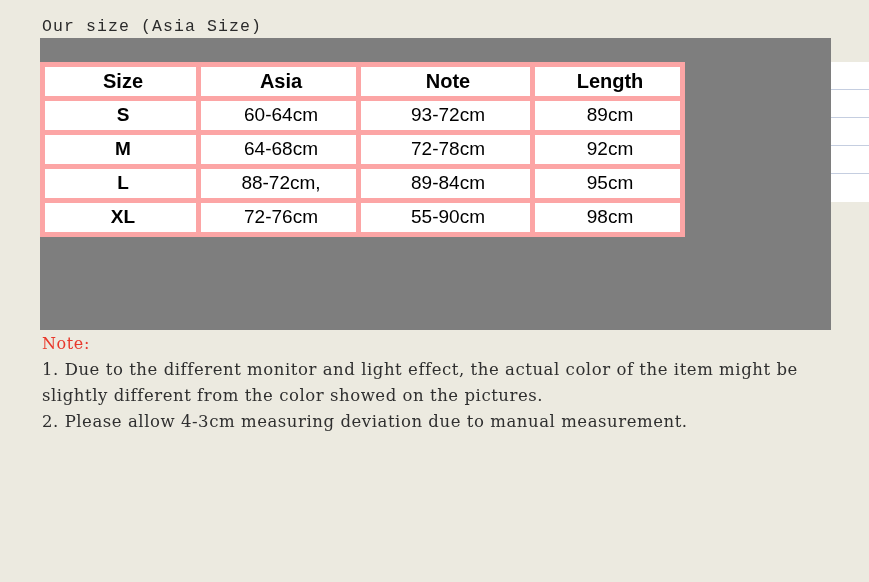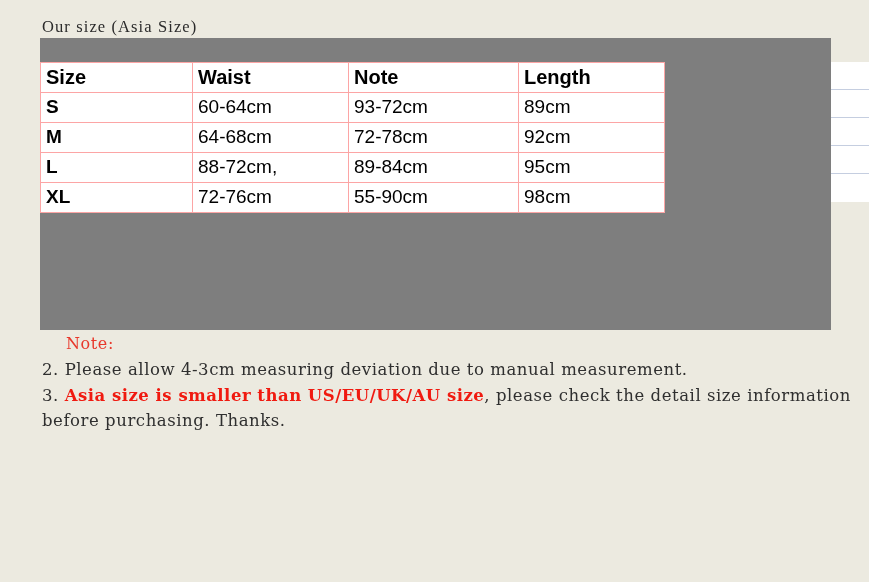--- a/index.html
+++ b/index.html
@@ -38,21 +38,21 @@
     border-bottom: 1px solid #C5CEE0;
     box-sizing: border-box;
   }
   .bg-strip-row:last-child { border-bottom: none; }
 
   
   .title {
     position: absolute;
     left: 42px;
     top: 17px;
-    font-family: Liberation Serif, serif;
+    font-family: Liberation Mono, monospace;
     font-size: 16.5px;
     letter-spacing: 1.1px;
     color: #2b2b2b;
     white-space: nowrap;
     z-index: 5;
   }
 
   
   .gray-panel {
     position: absolute;
@@ -69,28 +69,28 @@
     position: absolute;
     left: 40px;
     top: 62px;
     width: 600px;
     border-collapse: collapse;
     background: #ffffff;
     z-index: 4;
     table-layout: fixed;
   }
   .size-table td, .size-table th {
-    border: 1px solid #fca5a5;
+    border: 5px solid #fca5a5;
     background: #ffffff;
     font-family: "Liberation Sans", sans-serif;
     font-size: 19px;
     color: #000000;
     padding: 2px 0 3px 5px;
     height: 24px;
-    text-align: left;
+    text-align: center;
     vertical-align: middle;
     line-height: 1.05;
     overflow: hidden;
     white-space: nowrap;
   }
   .size-table th {
     font-weight: bold;
     font-size: 20px;
   }
   .size-table td.sz {
@@ -111,21 +111,20 @@
     font-family: "DejaVu Serif", serif;
     font-size: 16.5px;
     color: #2f2f2f;
     letter-spacing: 0.6px;
   }
   .note-head {
     color: #E8382B;
     font-size: 16px;
     line-height: 1.55;
     letter-spacing: 0.6px;
-    margin-left: 24px;
   }
   .note-line {
     line-height: 1.58;
     color: #2f2f2f;
     font-size: 16.5px;
     letter-spacing: 0.55px;
   }
   .note-line.tight { line-height: 1.52; }
   .red-strong {
     color: #F01A10;
@@ -152,21 +151,21 @@
   </div>
 
   <div class="title">Our size (Asia Size)</div>
 
   <div class="gray-panel"></div>
 
   <table class="size-table">
     <thead>
       <tr>
         <th class="col-size">Size</th>
-        <th class="col-bust">Waist</th>
+        <th class="col-bust">Asia</th>
         <th class="col-waist">Note</th>
         <th class="col-length">Length</th>
       </tr>
     </thead>
     <tbody>
       <tr>
         <td class="sz">S</td>
         <td>60-64cm</td>
         <td>93-72cm</td>
         <td>89cm</td>
@@ -187,17 +186,17 @@
         <td class="sz">XL</td>
         <td>72-76cm</td>
         <td>55-90cm</td>
         <td>98cm</td>
       </tr>
     </tbody>
   </table>
 
   <div class="notes">
     <div class="note-head">Note:</div>
+    <div class="note-line">1. Due to the different monitor and light effect, the actual color of the item might be slightly different from the color showed on the pictures.</div>
     <div class="note-line">2. Please allow 4-3cm measuring deviation due to manual measurement.</div>
-    <div class="note-line tight"><span>3. </span><span class="red-strong">Asia size is smaller than US/EU/UK/AU size</span><span>, please check the detail size information before purchasing. Thanks.</span></div>
   </div>
 
 </div>
 
 </body></html>

